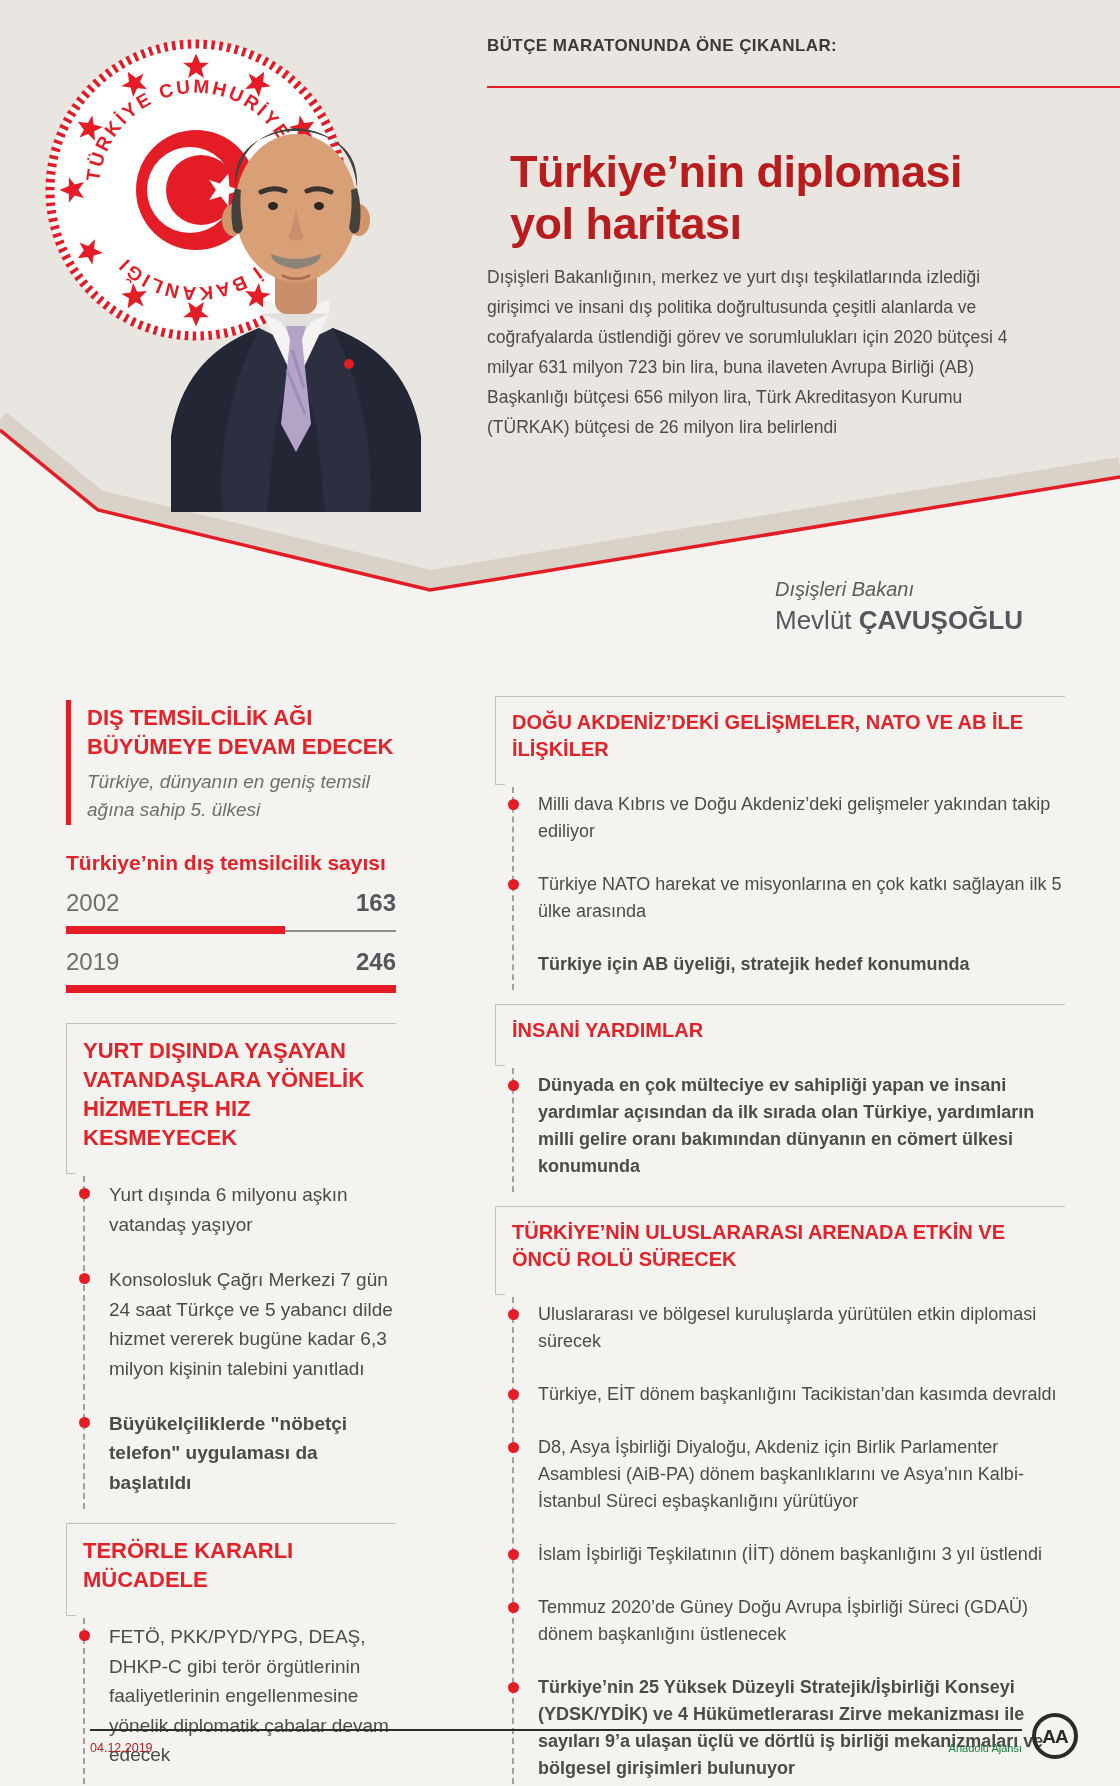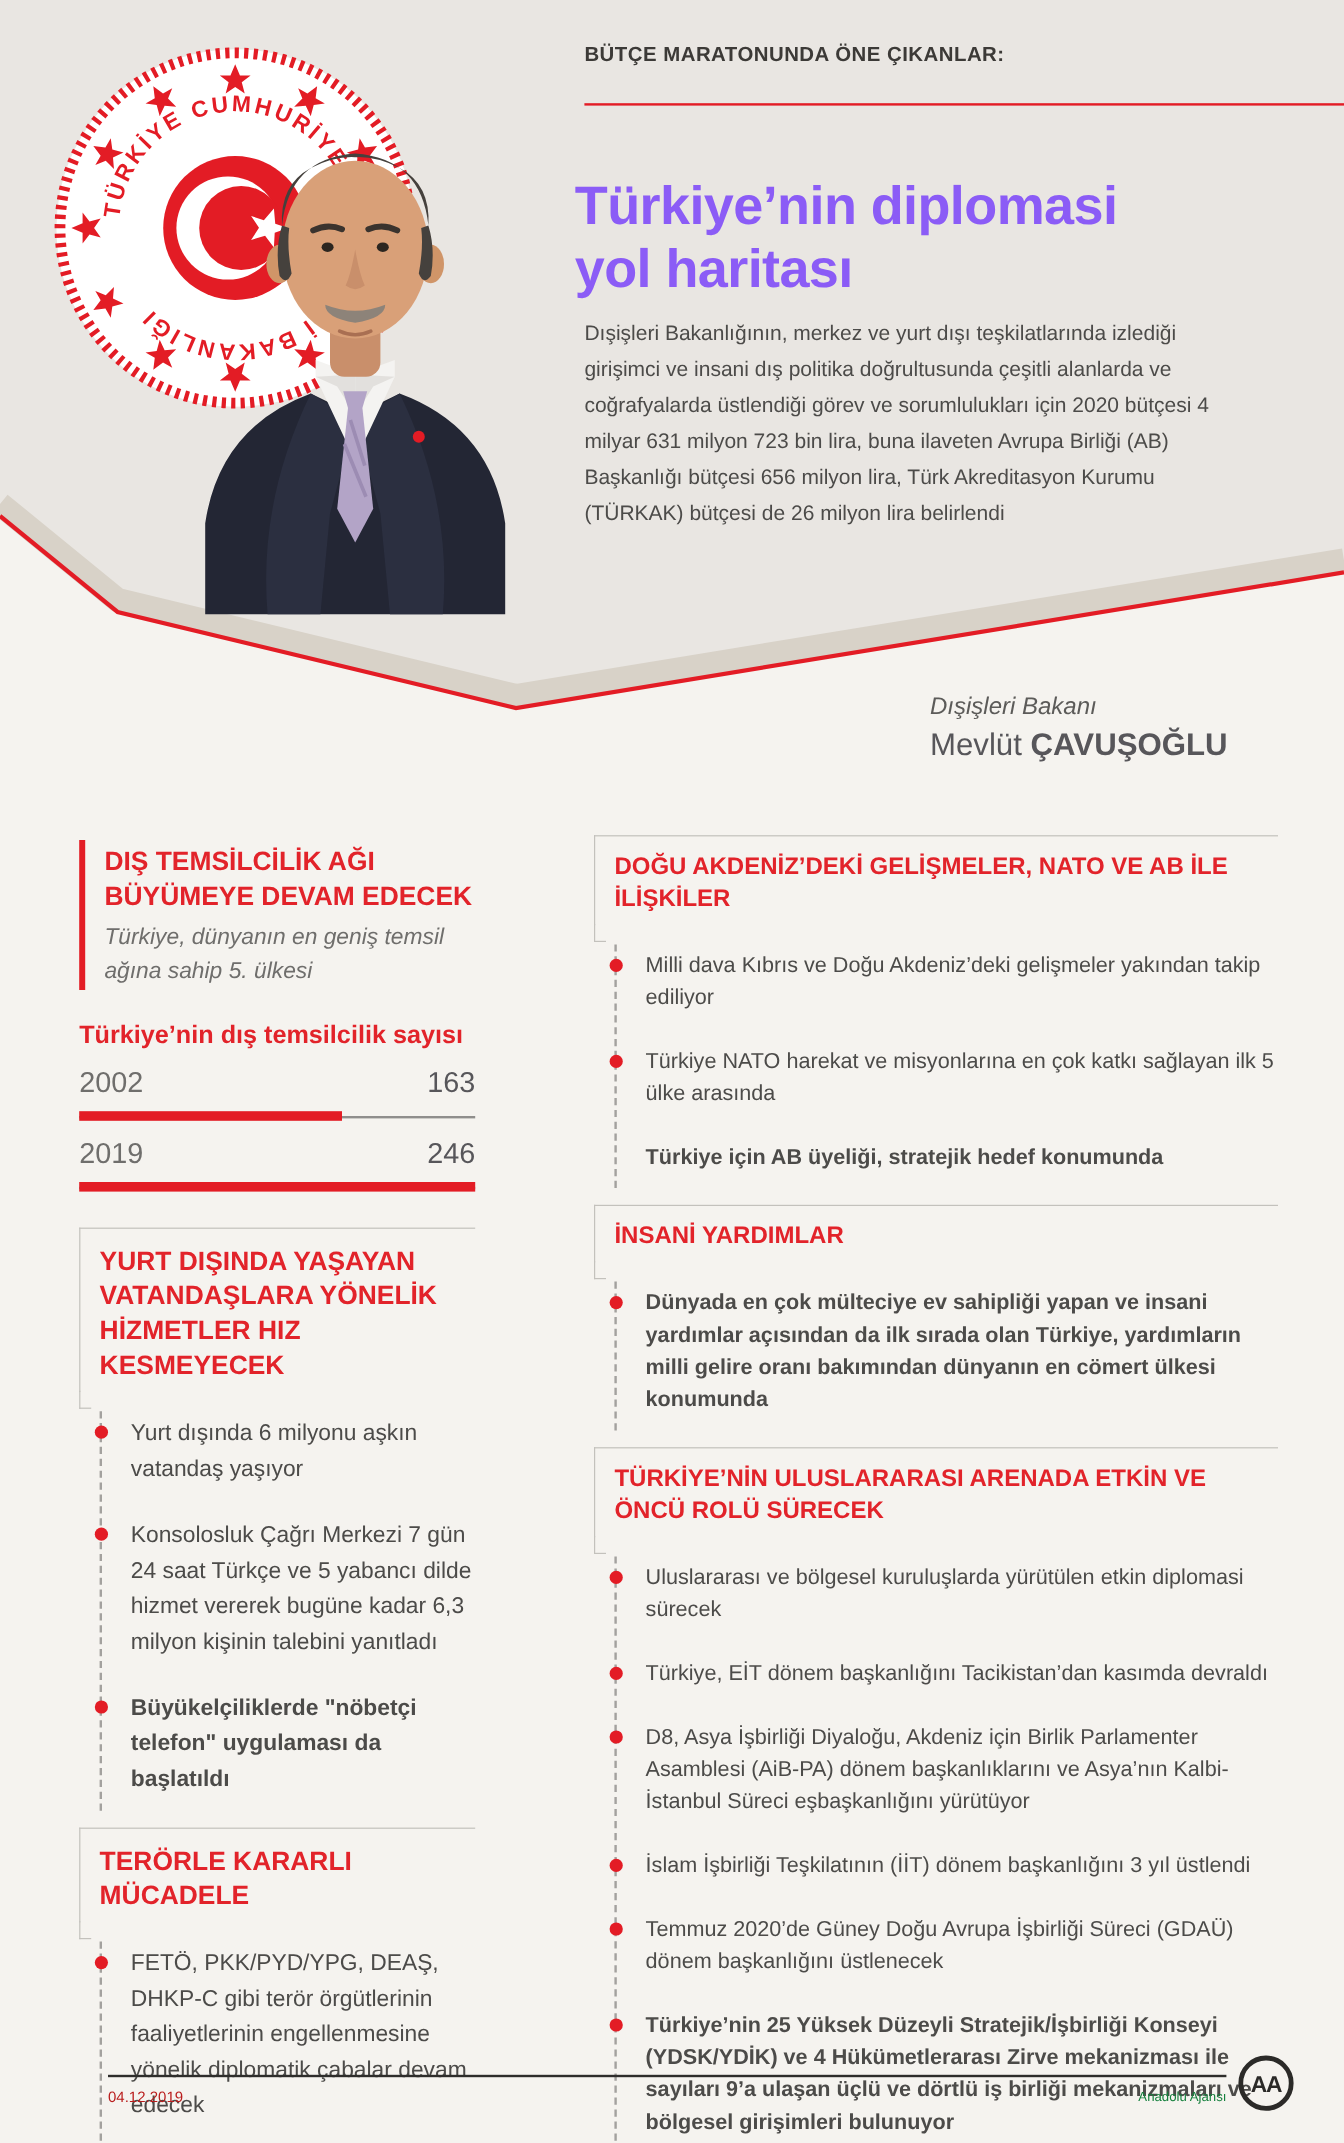--- a/index.html
+++ b/index.html
@@ -10,22 +10,22 @@
   }
   
   #divider{position:absolute;left:0;top:0;z-index:0;}
   
   .kicker{
     position:absolute;left:487px;top:36px;z-index:3;
     font-size:17px;font-weight:bold;letter-spacing:.4px;color:#3c3a37;
   }
   .kicker-line{position:absolute;left:487px;top:86px;width:633px;height:2px;background:#e31c25;z-index:3;}
   .title{
-    position:absolute;left:479px;top:116px;width:520px;z-index:3;
-    font-size:45px;line-height:1.16;font-weight:bold;color:#8b5cf6;letter-spacing:-.5px;
+    position:absolute;left:510px;top:116px;width:520px;z-index:3;
+    font-size:45px;line-height:1.16;font-weight:bold;color:#b91c1c;letter-spacing:-.5px;
   }
   .intro{
     position:absolute;left:487px;top:244px;width:528px;z-index:3;
     font-size:17.5px;line-height:1.72;color:#4c4b49;font-weight:500;
   }
   
   .minister{position:absolute;left:775px;top:578px;z-index:3;}
   .minister .role{font-size:20px;font-style:italic;color:#5c5b59;}
   .minister .name{font-size:26px;color:#57565a;margin-top:4px;}
   .minister .name .bold{font-weight:bold;}
@@ -60,21 +60,21 @@
   .redbar-sec{border-left:5px solid #e31c25;padding:4px 0 2px 16px;}
   .redbar-sec h3{margin:0;font-size:22px;line-height:1.3;}
   .redbar-sec .subtitle{
     margin-top:7px;font-size:19px;line-height:1.45;font-style:italic;color:#6f6e6c;
   }
   .chart{margin-top:26px;}
   .chart-title{font-size:21px;font-weight:bold;color:#e2232a;margin:0 0 6px 0;}
   .bar-row{margin-top:14px;}
   .bar-top{display:flex;justify-content:space-between;align-items:baseline;text-align:right;}
   .bar-top .year{font-size:24px;color:#6f6e6c;}
-  .bar-top .val{font-size:24px;font-weight:normal;color:#57565a;}
+  .bar-top .val{font-size:24px;font-weight:bold;color:#57565a;}
   .bar-track{position:relative;height:8px;margin-top:9px;}
   .bar-line{position:absolute;left:0;right:0;bottom:2px;height:2px;background:#8f8e8c;}
   .bar-fill{position:absolute;left:0;bottom:0;height:8px;background:#e31c25;}
   .mt{margin-top:30px;}
   .mt-sm{margin-top:14px;}
   
   .footer-line{position:absolute;left:90px;top:1729px;width:932px;height:2px;background:#2e2d2b;z-index:3;}
   .footer-date{position:absolute;left:90px;top:1741px;font-size:12.5px;color:#b91c1c;z-index:3;}
   .footer-agency{position:absolute;right:98px;top:1742px;font-size:11px;color:#15803d;z-index:3;}
   .aa-logo{position:absolute;left:1030px;top:1711px;z-index:3;}

